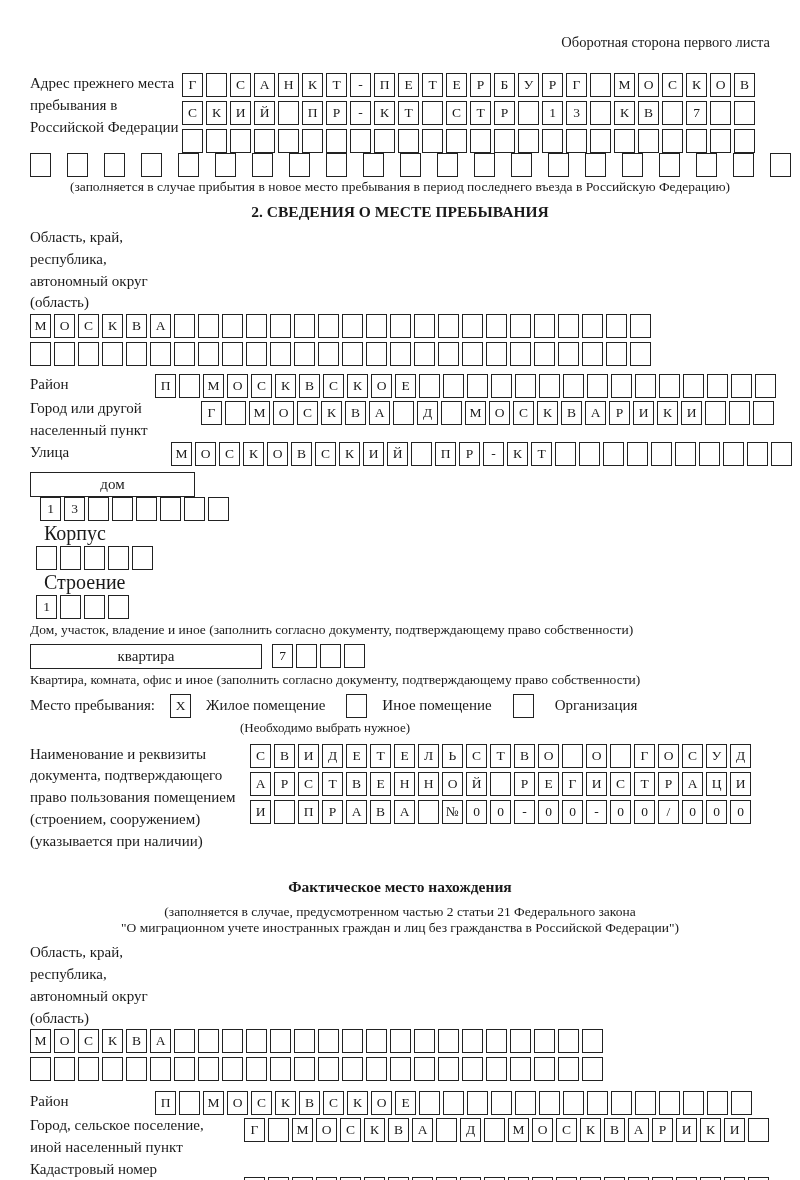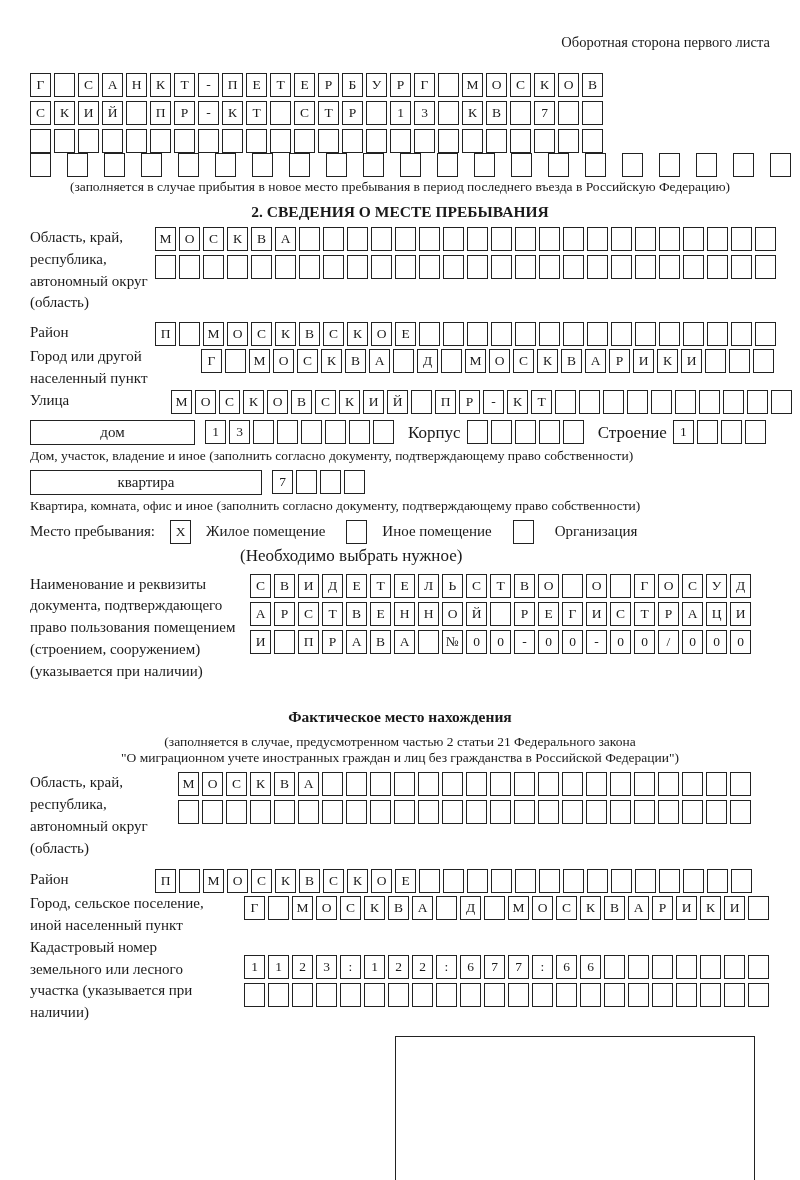--- a/index.html
+++ b/index.html
@@ -33,40 +33,41 @@
     text-align:center; font-size:15px; line-height:22px; flex:none;
   }
   .w-dom { width:165px; }
   .w-kv  { width:232px; }
 
   .center { text-align:center; }
   .small-note { font-size:13.5px; }
   .sec-title { font-weight:bold; font-size:15.5px; text-align:center; }
   .caption { font-size:13.5px; margin:3px 0 6px 0; }
 
-  .mt2{margin-top:2px;} .mt4{margin-top:0;gap:16px;} .mt6{margin-top:6px;}
+  .mt2{margin-top:2px;} .mt4{margin-top:0;gap:16px;} .mt6{margin-top:6px;flex-direction:column;}
   .mt8{margin-top:8px;} .mt10{margin-top:10px;} .mt22{margin-top:22px;} .mt26{margin-top:26px;}
 
-  .inline-lbl { font-size:17px; line-height:25px;text-align:right; }
+  .inline-lbl { font-size:20px; line-height:25px;text-align:right; }
   .gap6 { margin-left:6px; } .gap10 { margin-left:10px; } .gap14 { margin-left:14px; }
 
   .mesto-row { display:flex; align-items:center; gap:15px; font-size:15px; }
-  .mesto-note { font-size:17px; margin:2px 0 0 210px; }
+  .mesto-note { font-size:13px; margin:2px 0 0 210px; }
 
   .stamp-box {
     margin-left:365px; margin-top:12px;
     width:360px; height:174px; border:1.6px solid #222;
   }
 </style>
 </head>
 <body>
 
 <div class="hdr-note">Оборотная сторона первого листа</div>
 
 <div class="row-flex mt22">
+  <div class="lbl lbl-150">Адрес прежнего места пребывания в Российской Федерации</div>
   <div class="boxcol">
     <div class="boxrow">
         <span class="cell">Г</span>
         <span class="cell"></span>
         <span class="cell">С</span>
         <span class="cell">А</span>
         <span class="cell">Н</span>
         <span class="cell">К</span>
         <span class="cell">Т</span>
         <span class="cell">-</span>

